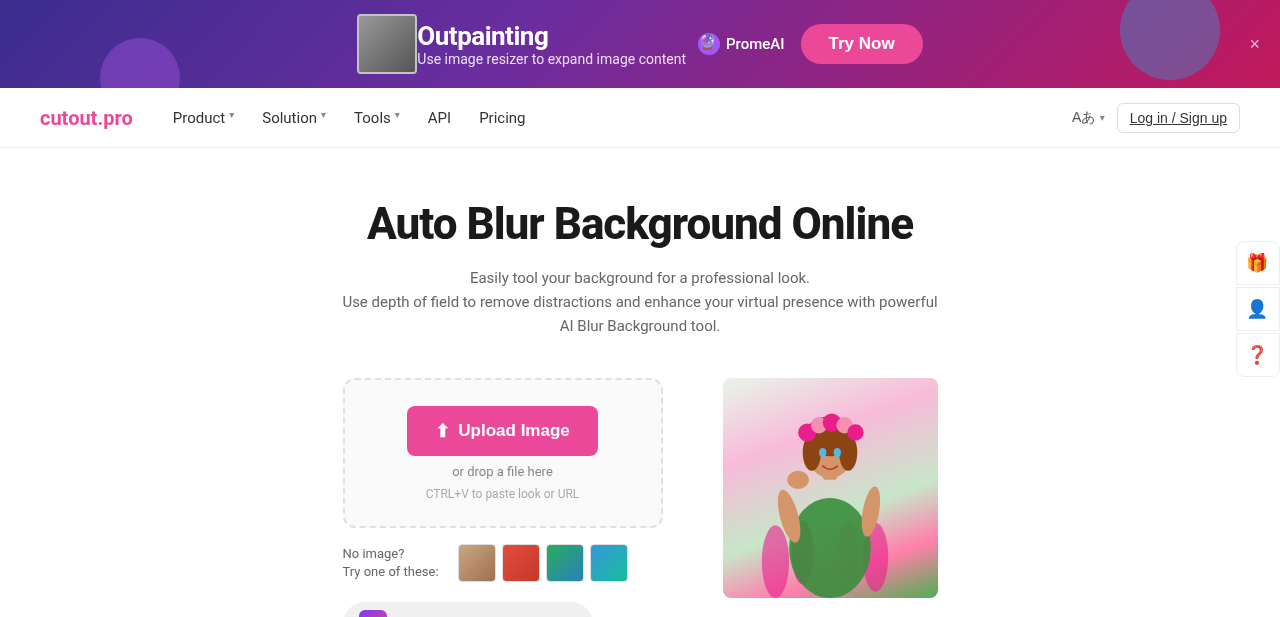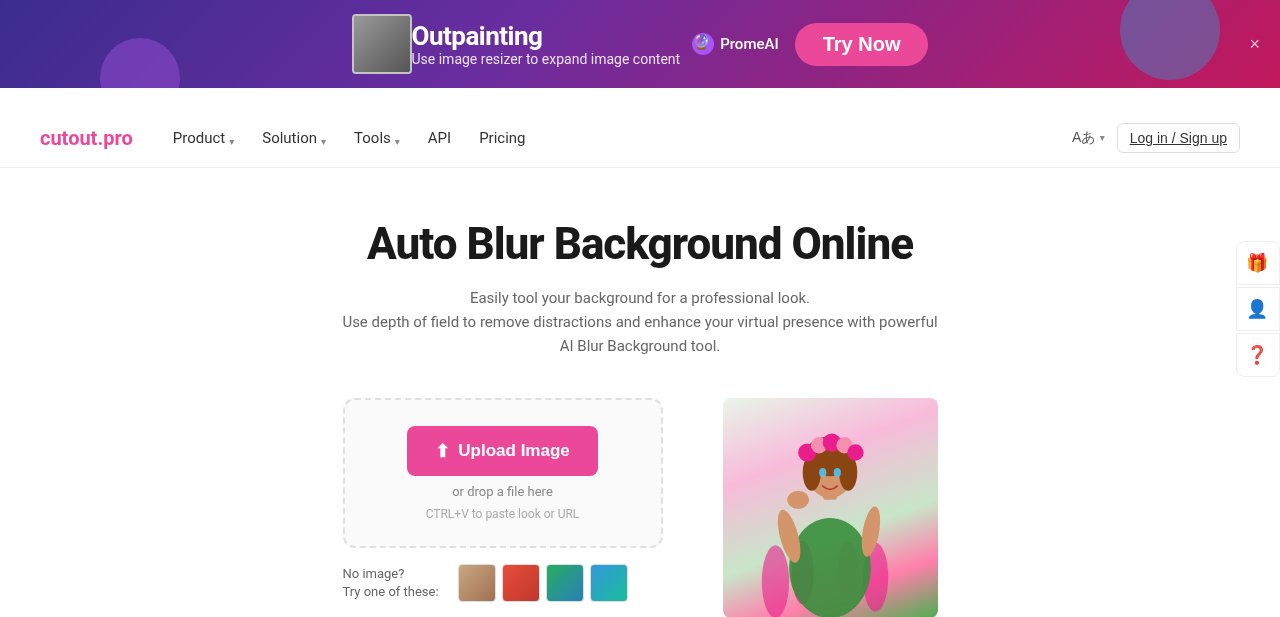--- a/index.html
+++ b/index.html
@@ -65,63 +65,62 @@
       background: #a855f7;
       border-radius: 50%;
       display: inline-block;
     }
     .banner-btn {
       background: #ec4899;
       color: #fff;
       border: none;
       border-radius: 24px;
       padding: 10px 28px;
-      font-size: 20px;
+      font-size: 17px;
       font-weight: 600;
       cursor: pointer;
       margin-left: 16px;
     }
     .banner-close {
       position: absolute; right: 20px; top: 50%; transform: translateY(-50%);
       color: rgba(255,255,255,0.7);
       font-size: 18px;
       cursor: pointer;
       background: none; border: none;
     }
 
     
     nav {
       display: flex;
       align-items: center;
       padding: 0 40px;
       height: 60px;
       border-bottom: 1px solid #f0f0f0;
       background: #fff;
-      margin-top: 20px;
     }
     .logo {
       font-size: 20px;
       font-weight: 700;
       color: #1a1a1a;
       text-decoration: none;
       margin-right: 40px;
     }
     .logo span { color: #ec4899; }
     .nav-links {
       display: flex;
       align-items: center;
       gap: 28px;
       flex: 1;
     }
     .nav-link {
       font-size: 15px;
       color: #333;
       text-decoration: none;
       cursor: pointer;
-      display: flex; align-items: flex-end; gap: 4px;
+      display: flex; align-items: flex-start; gap: 4px;
     }
     .chevron { font-size: 10px; color: #888; }
     .nav-right { display: flex; align-items: center; gap: 12px; }
     .translate-btn {
       display: flex; align-items: center; gap: 4px;
       font-size: 14px; color: #555; cursor: pointer; background: none; border: none;
     }
     .login-btn {
       border: 1px solid #ddd;
       border-radius: 6px;

